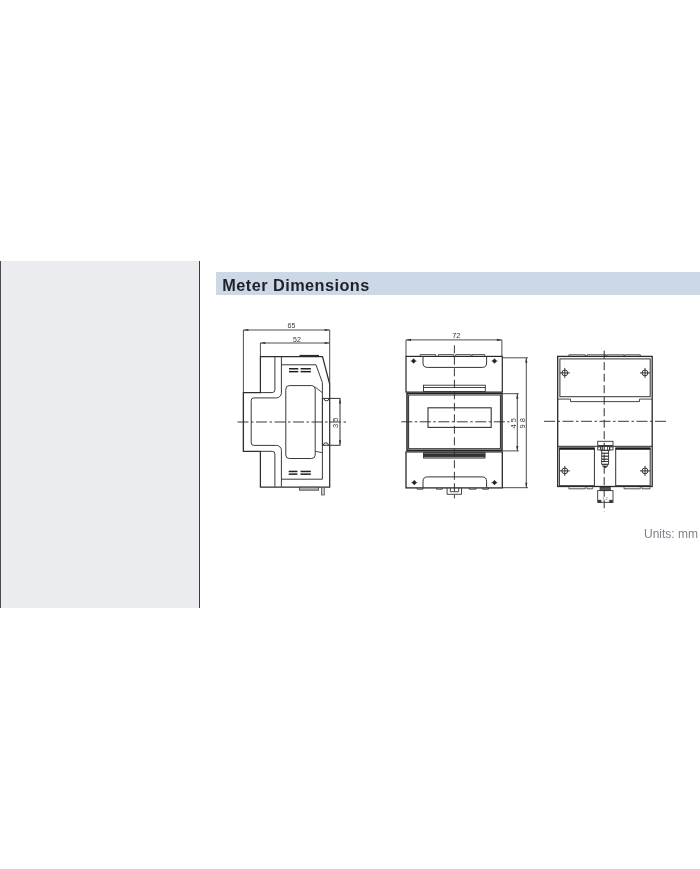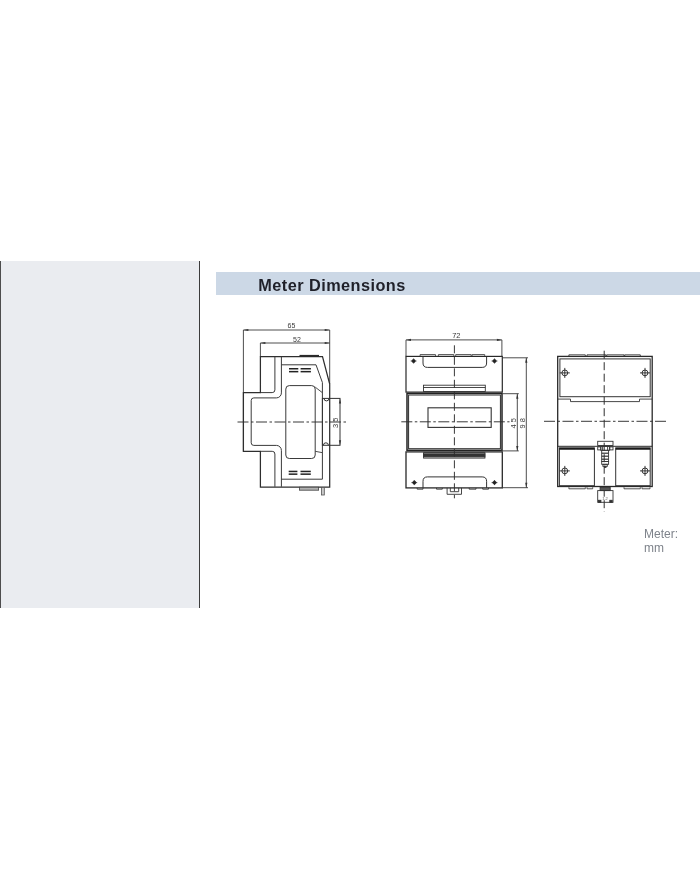--- a/index.html
+++ b/index.html
@@ -10,23 +10,23 @@
 <body>
 
 <div class="abs" style="left:1.2px;top:261px;width:197.8px;height:347px;background:#eaecf0;"></div>
 
 <div class="abs" style="left:0px;top:261px;width:1.4px;height:347px;background:#4d4d4d;"></div>
 
 <div class="abs" style="left:198.8px;top:261px;width:1.3px;height:347px;background:#3c3c3c;"></div>
 
 <div class="abs" style="left:216px;top:271.5px;width:484px;height:23.5px;background:#ccd8e6;"></div>
 
-<div class="abs" style="left:222.3px;top:276px;font-size:16.3px;font-weight:bold;color:#1f2029;letter-spacing:0.45px;margin-left:36px;">Meter Dimensions</div>
-
-<div class="abs" style="left:644px;top:527px;font-size:12px;color:#7e838b;">Meter: mm</div>
+<div class="abs" style="left:222.3px;top:276px;font-size:16.3px;font-weight:bold;color:#1f2029;letter-spacing:0.45px;">Meter Dimensions</div>
+
+<div class="abs" style="left:644px;top:527px;font-size:12px;color:#7e838b;">Units: mm</div>
 
 <svg class="abs" style="left:0;top:0;" width="700" height="869" viewBox="0 0 700 869" fill="none" stroke-linecap="butt">
   <g stroke="#333" stroke-width="1">
 
     <g stroke-width="0.9" stroke="#3a3a3a">
       <line x1="243.4" y1="330" x2="329.7" y2="330"></line>
       <line x1="243.4" y1="330" x2="243.4" y2="451.5"></line>
       <line x1="260.4" y1="343" x2="329.7" y2="343"></line>
       <line x1="260.4" y1="343" x2="260.4" y2="356.4"></line>
       <line x1="329.7" y1="330" x2="329.7" y2="384"></line>

